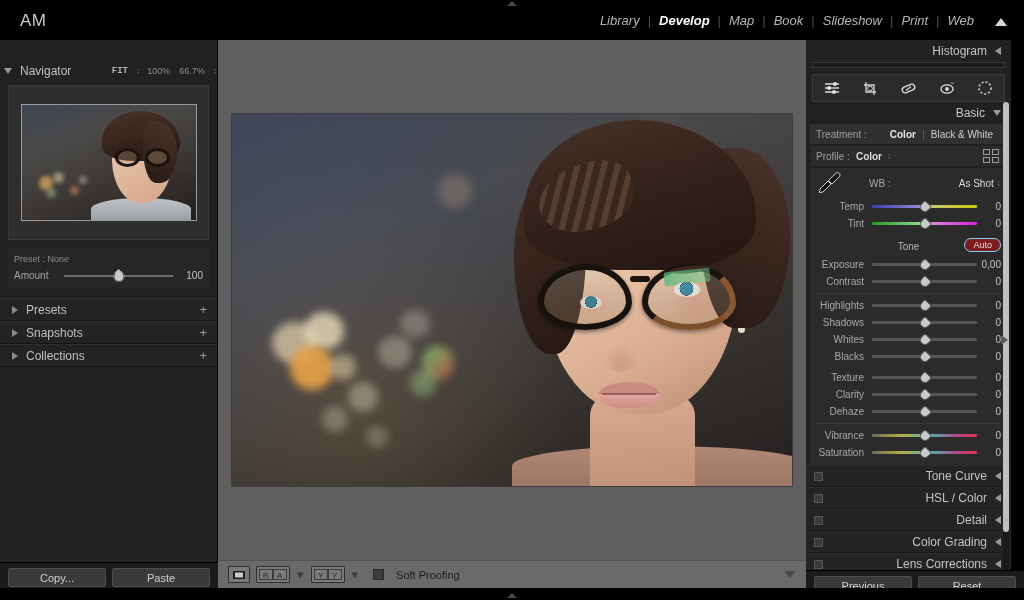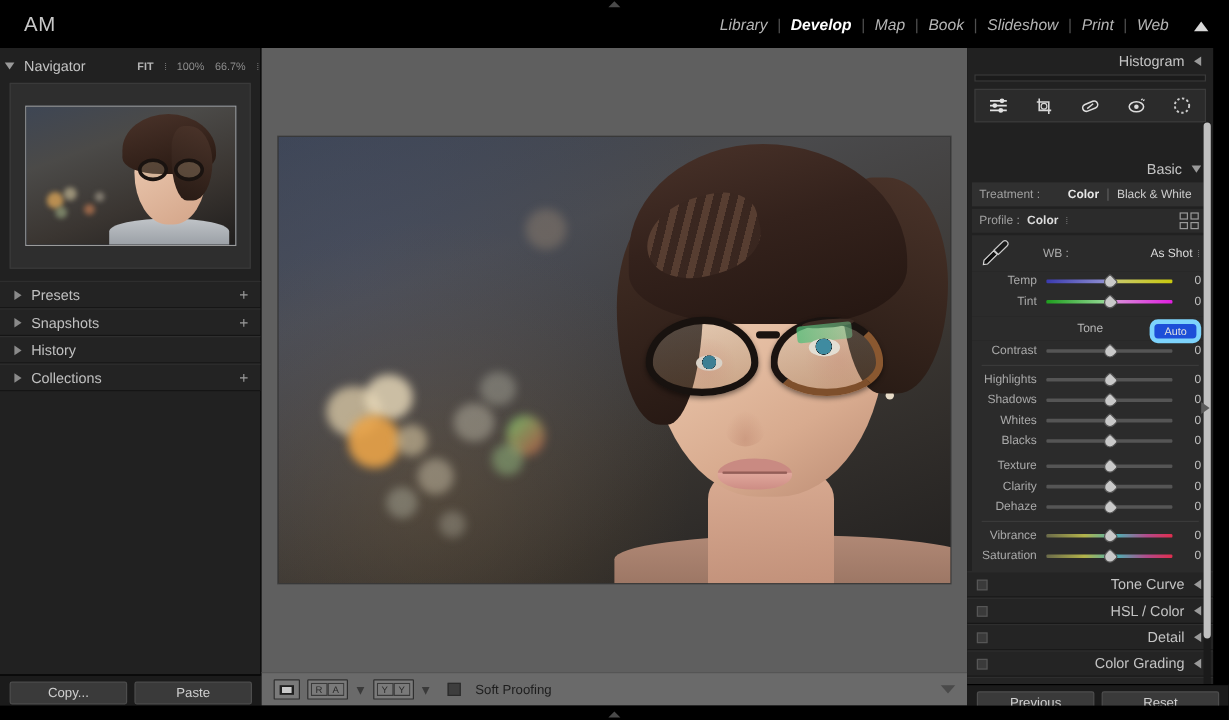--- a/index.html
+++ b/index.html
@@ -44,35 +44,35 @@
 
   
   .left-panel {
     position: absolute; left: 0; top: 40px; width: 218px; height: 552px;
     background: #212121;
     border-right: 1px solid #000;
   }
 
   .nav-header {
     height: 22px; display: flex; align-items: center;
-    padding: 0 2px 0 4px; margin-top: 4px;
+    padding: 0 2px 0 4px; margin-top: 20px;
   }
   .tri-right {
     width: 0; height: 0; border-top: 4px solid transparent;
     border-bottom: 4px solid transparent; border-left: 6px solid #8a8a8a;
     margin-right: 8px;
   }
   .tri-down {
     width: 0; height: 0; border-left: 4px solid transparent;
     border-right: 4px solid transparent; border-top: 6px solid #9a9a9a;
     margin-right: 8px;
   }
   .nav-title { font-size: 12px; color: #c2c2c2; flex: 1; }
   .zoom-opts { display: flex; align-items: center; gap: 9px; font-size: 9px; color: #8d8d8d; }
-  .zoom-opts .fit { font-weight: bold; color: #b4b4b4; }
+  .zoom-opts .fit { font-weight: bold; color: #b4b4b4; font-family: Liberation Mono, monospace; }
   .dots { font-size: 8px; color: #7b7b7b; letter-spacing: -1px; }
 
   .nav-preview {
     margin: 3px 8px 0 8px; height: 155px;
     background: #2e2e2e; border: 1px solid #3a3a3a;
     display: flex; align-items: center; justify-content: center;
   }
   .nav-thumb {
     width: 176px; height: 117px; border: 1px solid #9b9b9b;
     position: relative; overflow: hidden; background: #1b2430;
@@ -193,21 +193,21 @@
   .tool-strip {
     margin: 6px 6px 0 6px; height: 28px; background: #2b2b2b;
     border: 1px solid #3b3b3b;
     display: flex; align-items: center; justify-content: space-around;
   }
   .tool-btn { width: 24px; height: 22px; display: flex; align-items: center; justify-content: center; cursor: pointer; }
   .sw {
     width: 9px; height: 9px; background: #3a3a3a; border: 1px solid #565656;
     position: absolute; left: 8px;
   }
-  .sect-head-rel { position: relative; margin-top: 28px; }
+  .sect-head-rel { position: relative; }
 
   .basic-body { background: #2b2b2b; margin: 0 4px; }
   .row {
     height: 17px; display: flex; align-items: center; padding: 0 6px 0 4px;
   }
   .row .lbl { font-size: 10px; color: #a9a9a9; width: 58px; text-align: right; padding-right: 8px; }
   .row .val { font-size: 10px; color: #c4c4c4; width: 24px; text-align: right; }
   .row .strack { flex: 1; position: relative; height: 11px; display: flex; align-items: center; }
   .strack .sr {
     position: absolute; left: 0; right: 0; height: 3px; top: 4px;
@@ -248,21 +248,21 @@
   .wb-row .lbl2 { font-size: 10px; color: #a9a9a9; flex: 1; text-align: center; }
   .wb-row .v2 { font-size: 10px; color: #dcdcdc; flex: 1; text-align: right; padding-right: 4px; }
 
   .sub-head {
     height: 20px; display: flex; align-items: center; justify-content: center;
     position: relative; background: #2b2b2b; margin: 0 4px;
   }
   .sub-head .t { font-size: 10px; color: #b5b5b5; }
   .auto-btn {
     position: absolute; right: 6px; top: 2px;
-    background: #1d4ed8; border: 4px solid #7dd3fc; border-radius: 7px;
+    background: #7f1d1d; border: 1px solid #7dd3fc; border-radius: 7px;
     font-size: 9px; color: #e0e0e0; padding: 1px 8px; cursor: pointer;
   }
   .divider { height: 1px; background: #3a3a3a; margin: 3px 8px; }
   .gap { height: 4px; }
 
   .collapsed {
     height: 22px; display: flex; align-items: center; justify-content: flex-end;
     padding: 0 10px; gap: 8px; position: relative;
     border-top: 1px solid #2e2e2e; border-bottom: 1px solid #171717;
     background: #242424;
@@ -495,35 +495,42 @@
           <div class="mini-hair"></div>
           <div class="mini-hair2"></div>
           <div class="mini-glass">
             <div class="mini-lens" style="left:0"></div>
             <div class="mini-lens" style="left:30px"></div>
           </div>
         </div>
       </div>
     </div>
 
+    <div class="preset-box">
+      <div class="preset-label">Preset : None</div>
+      <div class="amount-row">
+        <span class="amount-label">Amount</span>
+        <span class="slider-track">
+          <span class="rail"></span>
+          <span class="knob" style="left:50%"></span>
+        </span>
+        <span class="amount-val">100</span>
+      </div>
+    </div>
 
     <div class="left-sections">
       <div class="left-section">
         <span class="tri-right"></span>
         <span class="name">Presets</span>
         <span class="plus">+</span>
       </div>
       <div class="left-section">
         <span class="tri-right"></span>
         <span class="name">Snapshots</span>
         <span class="plus">+</span>
-      </div>
-      <div class="left-section">
-        <span class="tri-right"></span>
-        <span class="name">History</span>
       </div>
       <div class="left-section">
         <span class="tri-right"></span>
         <span class="name">Collections</span>
         <span class="plus">+</span>
       </div>
     </div>
 
     <div class="left-bottom">
       <div class="lr-btn">Copy...</div>
@@ -712,20 +719,28 @@
       <div class="gap"></div>
     </div>
 
     <div class="sub-head">
       <span class="t">Tone</span>
       <span class="auto-btn">Auto</span>
     </div>
 
     <div class="basic-body">
       <div class="row">
+        <span class="lbl">Exposure</span>
+        <span class="strack">
+            <span class="sr"></span>
+            <span class="sknob" style="left:50%"></span>
+          </span>
+        <span class="val">0,00</span>
+      </div>
+      <div class="row">
         <span class="lbl">Contrast</span>
         <span class="strack">
             <span class="sr"></span>
             <span class="sknob" style="left:50%"></span>
           </span>
         <span class="val">0</span>
       </div>
       <div class="divider"></div>
       <div class="row">
         <span class="lbl">Highlights</span>

